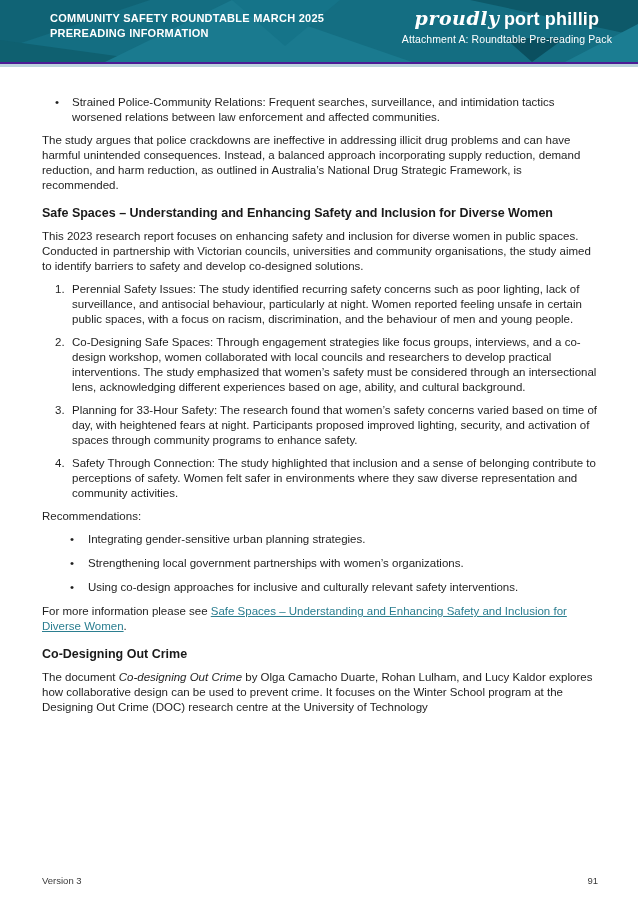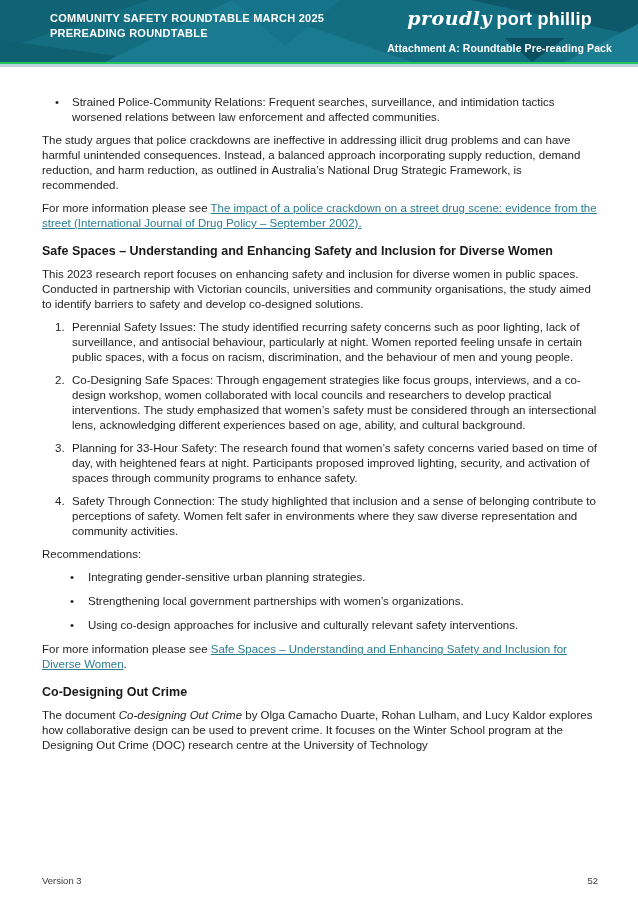--- a/index.html
+++ b/index.html
@@ -1,30 +1,30 @@
 <!DOCTYPE html>
 <html><head>
 <meta charset="utf-8">
 <style>
   html,body{margin:0;padding:0;background:#ffffff;}
   .page{position:relative;width:638px;height:912px;background:#ffffff;overflow:hidden;
         font-family:"Liberation Sans",sans-serif;color:#1f1f1f;}
 
   
-  .banner{position:relative;height:62px;background:#3b82f6;border-bottom:2px solid #22c55e;
+  .banner{position:relative;height:62px;background:#3b82f6;border-bottom:2px solid #4c1d95;
           box-shadow:0 3px 0 rgba(176,205,214,.85);}
   .banner svg{position:absolute;inset:0;width:100%;height:100%;display:block;}
   .banner-left{position:absolute;left:50px;top:11px;color:#ffffff;font-weight:bold;
                font-size:11px;line-height:15px;letter-spacing:.25px;}
   .banner-right{position:absolute;right:26px;top:7px;text-align:center;color:#ffffff;}
   .logo-line{white-space:nowrap;}
   .logo-script{font-family:"DejaVu Serif",serif;font-style:italic;font-weight:bold;
                font-size:19px;letter-spacing:.5px;}
   .logo-bold{font-size:18px;font-weight:bold;letter-spacing:.2px;}
-  .attach{font-size:10.5px;font-weight:bold;margin-top:12px;letter-spacing:.1px;}
+  .attach{font-size:10.5px;font-weight:normal;margin-top:3px;letter-spacing:.1px;}
 
   
   .content{position:absolute;top:65px;left:42px;width:556px;padding-top:30px;
            font-size:11.5px;line-height:15px;}
   .content p{margin:0 0 8px 0;}
   .row{display:flex;margin:0 0 8px 0;}
   .row .marker{flex:0 0 17px;margin-left:13px;}
   .row .num{flex:0 0 17px;margin-left:13px;}
   .row .txt{flex:1;}
   .row.lvl2{margin-left:28px;margin-bottom:9px;}
@@ -49,41 +49,40 @@
       <polygon points="0,0 150,0 0,50" fill="#106375"></polygon>
       <polygon points="0,62 0,40 160,62" fill="#0f6070"></polygon>
       <polygon points="105,62 232,0 412,62" fill="#1a7a8f"></polygon>
       <polygon points="232,0 340,0 285,46" fill="#157489"></polygon>
       <polygon points="470,0 638,0 638,36" fill="#0d5969"></polygon>
       <polygon points="505,38 565,38 532,62" fill="#0a4f5f"></polygon>
       <polygon points="565,62 638,24 638,62" fill="#1b7d92"></polygon>
     </svg>
     <div class="banner-left">
       <div>COMMUNITY SAFETY ROUNDTABLE MARCH 2025</div>
-      <div>PREREADING ROUNDTABLE</div>
+      <div>PREREADING INFORMATION</div>
     </div>
     <div class="banner-right">
       <div class="logo-line">
         <span class="logo-script">proudly</span>
         <span class="logo-bold">port phillip</span>
       </div>
       <div class="attach">Attachment A: Roundtable Pre-reading Pack</div>
     </div>
   </div>
 
   <div class="content">
 
     <div class="row">
       <span class="marker">•</span>
       <span class="txt">Strained Police-Community Relations: Frequent searches, surveillance, and intimidation tactics worsened relations between law enforcement and affected communities.</span>
     </div>
 
     <p>The study argues that police crackdowns are ineffective in addressing illicit drug problems and can have harmful unintended consequences. Instead, a balanced approach incorporating supply reduction, demand reduction, and harm reduction, as outlined in Australia’s National Drug Strategic Framework, is recommended.</p>
 
-    <p><span>For more information please see </span><a class="doclink">The impact of a police crackdown on a street drug scene: evidence from the street (International Journal of Drug Policy – September 2002).</a></p>
 
 
     <h2>Safe Spaces – Understanding and Enhancing Safety and Inclusion for Diverse Women</h2>
 
     <p>This 2023 research report focuses on enhancing safety and inclusion for diverse women in public spaces. Conducted in partnership with Victorian councils, universities and community organisations, the study aimed to identify barriers to safety and develop co-designed solutions.</p>
 
 
     <div class="row">
       <span class="num">1.</span>
       <span class="txt">Perennial Safety Issues: The study identified recurring safety concerns such as poor lighting, lack of surveillance, and antisocial behaviour, particularly at night. Women reported feeling unsafe in certain public spaces, with a focus on racism, discrimination, and the behaviour of men and young people.</span>
@@ -120,16 +119,16 @@
     <p><span>For more information please see </span><a class="doclink">Safe Spaces – Understanding and Enhancing Safety and Inclusion for Diverse Women</a><span>.</span></p>
 
     <h2>Co-Designing Out Crime</h2>
 
     <p><span>The document </span><span class="italic">Co-designing Out Crime</span><span> by Olga Camacho Duarte, Rohan Lulham, and Lucy Kaldor explores how collaborative design can be used to prevent crime. It focuses on the Winter School program at the Designing Out Crime (DOC) research centre at the University of Technology</span></p>
 
   </div>
 
   <div class="footer">
     <span>Version 3</span>
-    <span>52</span>
+    <span>91</span>
   </div>
 
 </div>
 
 </body></html>

